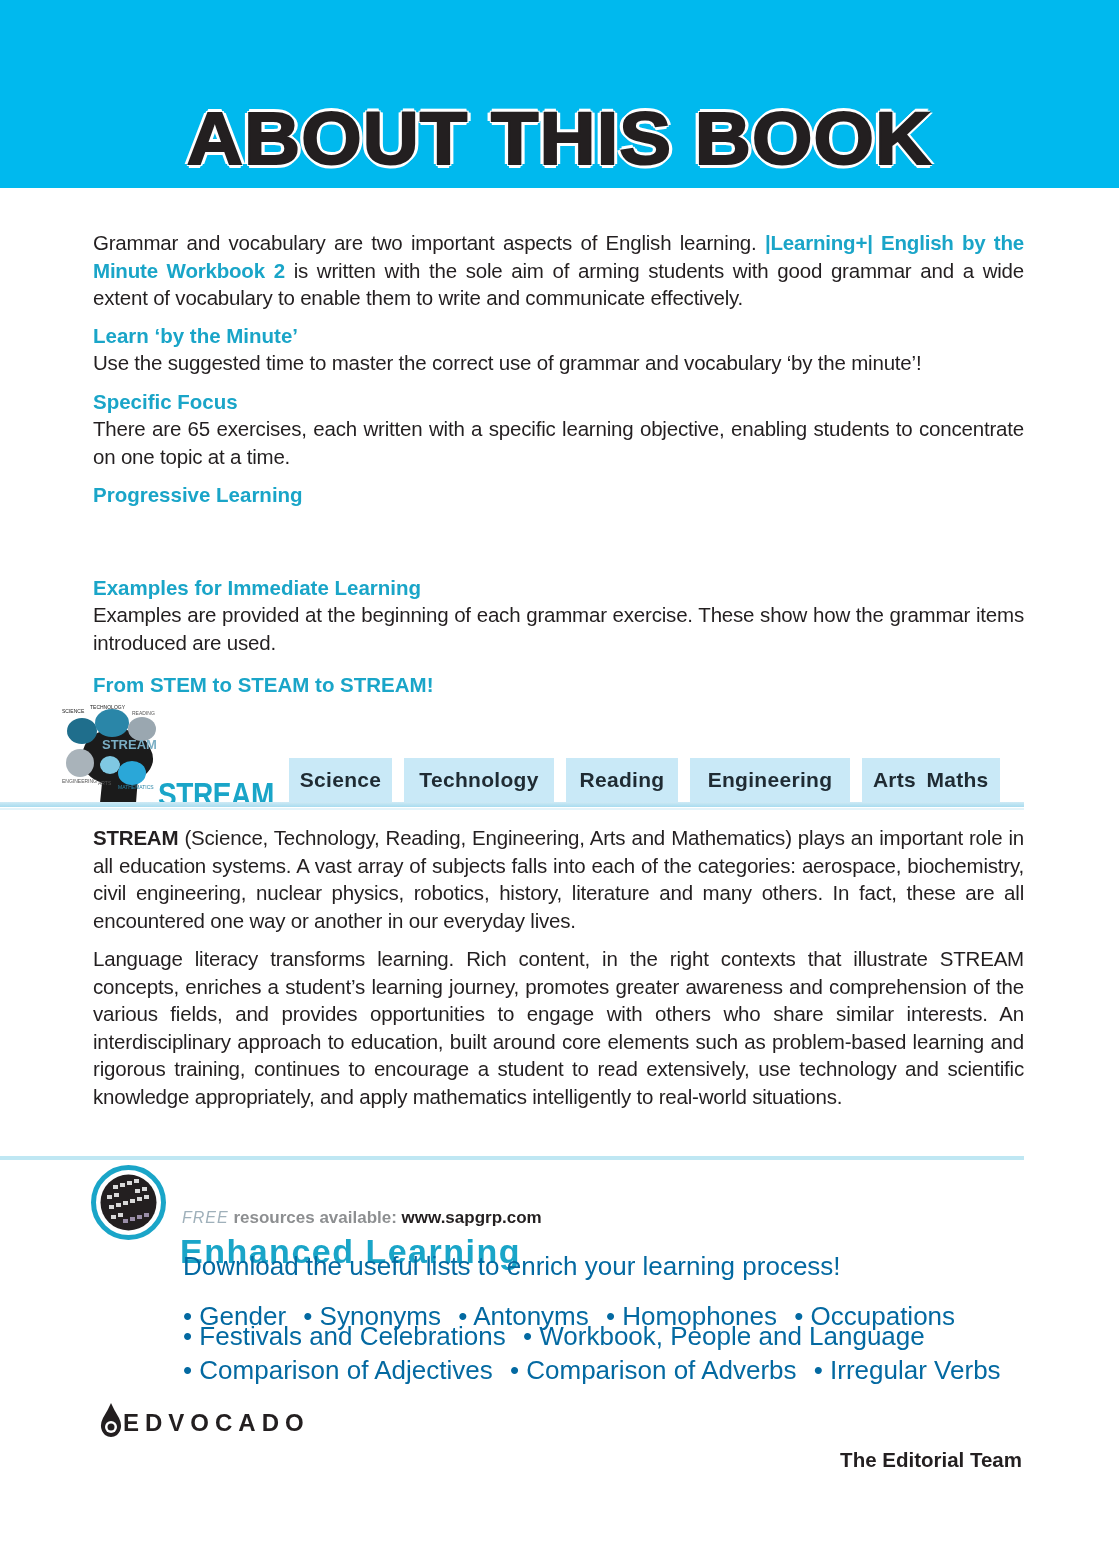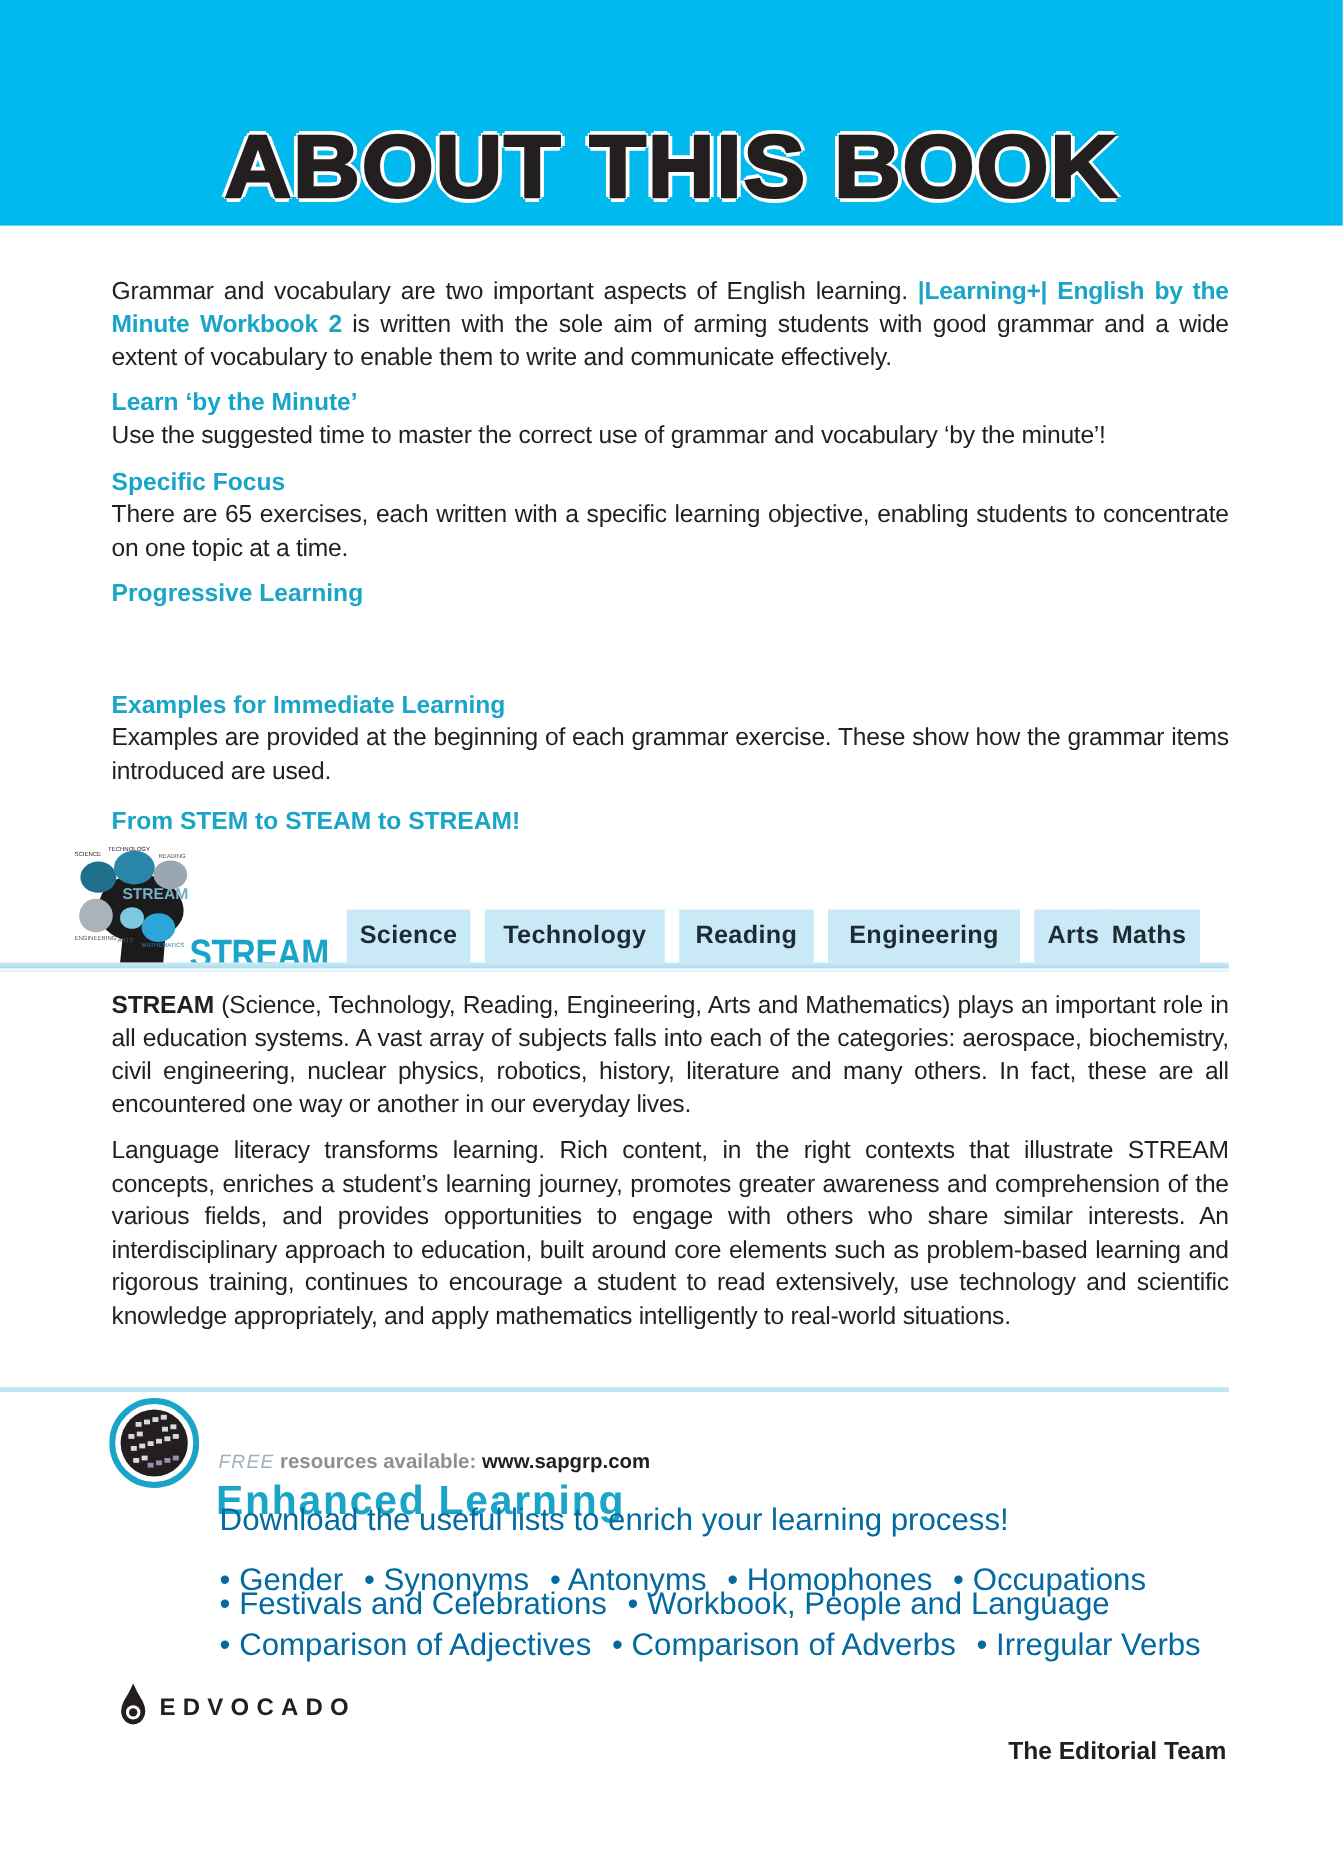--- a/index.html
+++ b/index.html
@@ -78,21 +78,21 @@
 
   .dl { position: absolute; left: 183px; font-size: 26px; color: #0369a1; line-height: 26px; }
   #dl-intro { top: 1253px; }
   #dl-row1 { top: 1271px; margin-top: 32px; }
   #dl-row2 { top: 1323px; }
   #dl-row3 { top: 1357px; }
   .bullet-item { margin-right: 10px; }
 
   .record { position: absolute; left: 93px; top: 1402px; font-size: 20.5px; display: flex; align-items: center; }
   .edvocado-logo { display: inline-flex; align-items: center; margin-left: 6px; }
-  .edvocado-text { font-size: 20px; font-weight: bold; letter-spacing: 6px; color: #231f20; margin-left: 10px; }
+  .edvocado-text { font-size: 24px; font-weight: bold; letter-spacing: 6px; color: #231f20; margin-left: 0; }
 
   .signoff { position: absolute; right: 97px; top: 1448px; font-size: 20.5px; font-weight: bold; }
 </style>
 </head>
 <body>
 
 <div class="header-band"></div>
 <div class="page-title">ABOUT THIS BOOK</div>
 
 <div class="content p" id="intro">

